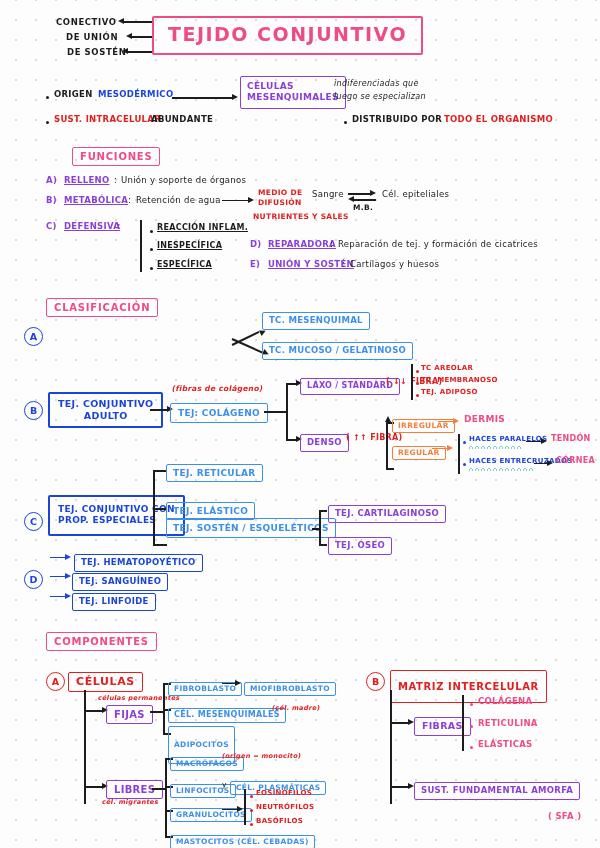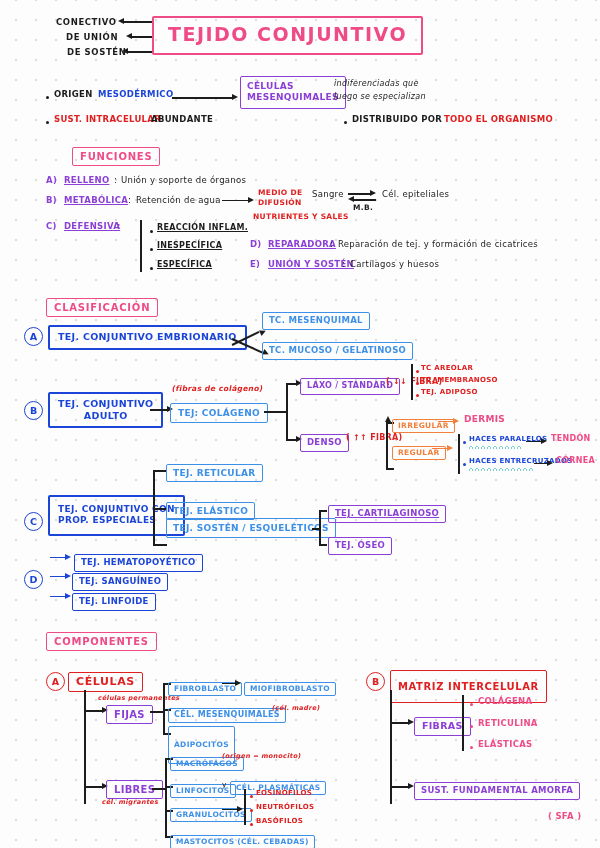--- a/index.html
+++ b/index.html
@@ -179,23 +179,20 @@
   <div class="lay c-purple hw caps" style="left:250px;top:260px;font-size:8.5px;font-weight:bold;">E)</div>
   <div class="lay c-purple hw caps u" style="left:268px;top:260px;font-size:8.5px;font-weight:bold;">UNIÓN y SOSTÉN</div>
   <div class="lay c-black hw" style="left:342px;top:260px;font-size:8.5px;">:</div>
   <div class="lay c-black hw" style="left:350px;top:260px;font-size:8.5px;">Cartílagos y huesos</div>
 
   <div class="lay c-pink" style="left:46px;top:296px;">
     <div class="box caps hw" style="font-size:10px;font-weight:bold;padding:3px 7px;letter-spacing:.8px;">CLASIFICACIÓN</div>
   </div>
 
   <div class="lay c-blue circ" style="left:24px;top:327px;">A</div>
-  <div class="lay c-blue" style="left:48px;top:325px;">
-    <div class="box thick caps hw" style="font-size:9.5px;font-weight:bold;padding:5px 8px;">TEJ. CONJUNTIVO EMBRIONARIO</div>
-  </div>
 
   <div class="lay c-black" style="left:232px;top:322px;width:36px;height:26px;">
     <div class="ln hln" style="left:0;top:22px;width:30px;transform:rotate(-26deg);transform-origin:0 50%;"></div>
     <div class="arw" style="left:28px;top:7px;transform:rotate(-26deg);"></div>
   </div>
   <div class="lay c-black" style="left:232px;top:338px;width:40px;height:24px;">
     <div class="ln hln" style="left:0;top:0;width:34px;transform:rotate(24deg);transform-origin:0 50%;"></div>
     <div class="arw" style="left:31px;top:12px;transform:rotate(24deg);"></div>
   </div>
 
@@ -325,21 +322,21 @@
   </div>
 
   <div class="lay c-black" style="left:312px;top:510px;">
     <div class="ln hln" style="left:0;top:18px;width:8px;"></div>
     <div class="ln vln" style="left:7px;top:0;height:36px;"></div>
     <div class="ln hln" style="left:7px;top:0;width:8px;"></div>
     <div class="ln hln" style="left:7px;top:34px;width:8px;"></div>
   </div>
 
   <div class="lay c-purple" style="left:328px;top:501px;">
-    <div class="box thin caps hw" style="font-size:8.5px;font-weight:bold;padding:3px 6px;text-decoration:underline;">TEJ. CARTILAGINOSO</div>
+    <div class="box thin caps hw" style="font-size:8.5px;font-weight:bold;padding:3px 6px;">TEJ. CARTILAGINOSO</div>
   </div>
   <div class="lay c-purple" style="left:328px;top:533px;">
     <div class="box thin caps hw" style="font-size:8.5px;font-weight:bold;padding:3px 6px;">TEJ. ÓSEO</div>
   </div>
 
   <div class="lay c-blue circ" style="left:24px;top:570px;">D</div>
 
   <div class="lay c-blue" style="left:50px;top:557px;width:22px;">
     <div class="ln hln thinl" style="left:0;top:0;width:16px;"></div>
       <div class="arw" style="left:15px;top:-2.7px;"></div>

